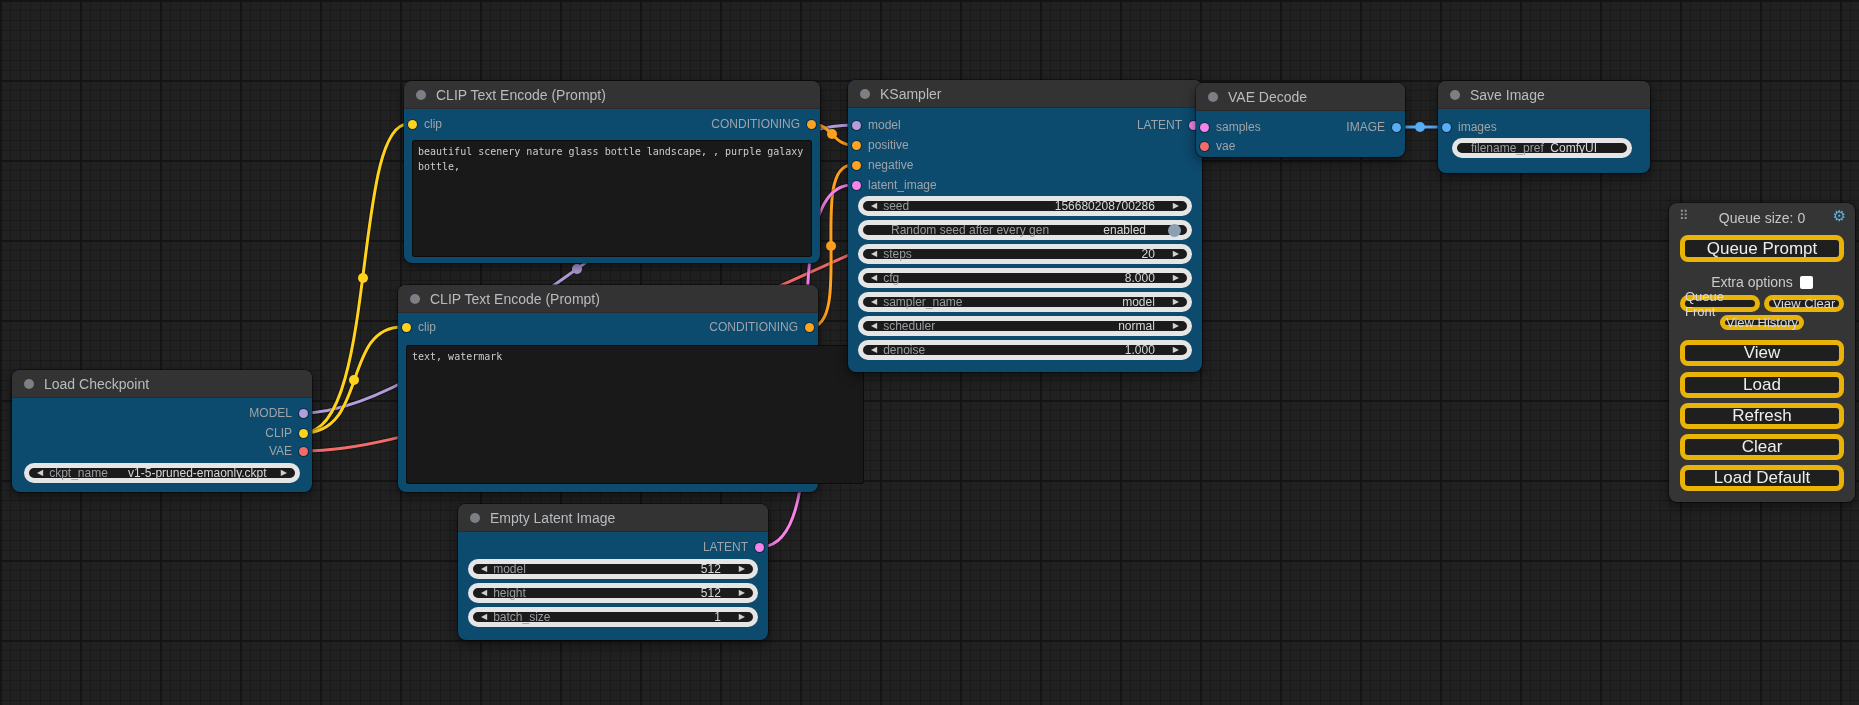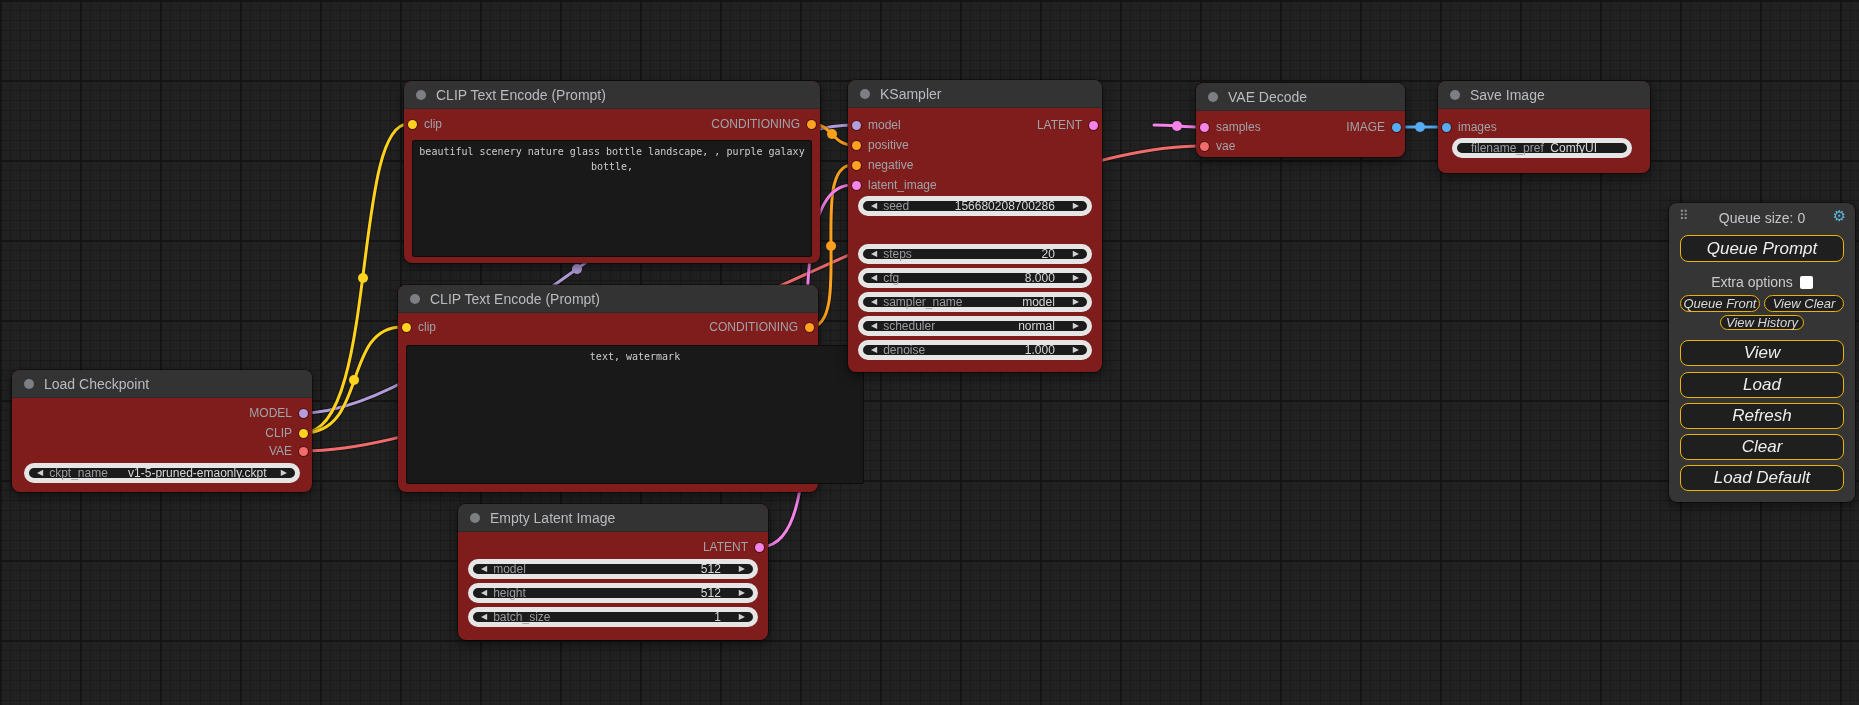--- a/index.html
+++ b/index.html
@@ -17,22 +17,22 @@
   svg.wires{position:absolute;left:0;top:0;z-index:1;}
   .wire{fill:none;stroke-width:3;stroke-linecap:round;}
   .wire-under{fill:none;stroke:#000;opacity:.3;stroke-width:5;stroke-linecap:round;}
   .st-model{stroke:var(--c-model);} .fl-model{fill:var(--c-model);}
   .st-clip{stroke:var(--c-clip);}   .fl-clip{fill:var(--c-clip);}
   .st-vae{stroke:var(--c-vae);}
   .st-conditioning{stroke:var(--c-conditioning);} .fl-conditioning{fill:var(--c-conditioning);}
   .st-latent{stroke:var(--c-latent);} .fl-latent{fill:var(--c-latent);}
   .st-image{stroke:var(--c-image);}   .fl-image{fill:var(--c-image);}
 
-  .node{position:absolute;background:#7f1d1d;border-radius:8px;z-index:2;
-    box-shadow:0 0 0 1px rgba(0,0,0,.4),0 4px 12px rgba(0,0,0,.5);text-align:center;}
+  .node{position:absolute;background:#0c4a6e;border-radius:8px;z-index:2;
+    box-shadow:0 0 0 1px rgba(0,0,0,.4),0 4px 12px rgba(0,0,0,.5);}
   .ntitle{height:28px;display:flex;align-items:center;gap:10px;padding:0 12px;
     color:#b8bbc0;font-size:14px;background:#333333;border-radius:8px 8px 0 0;
     border-bottom:1px solid #2a2a2a;box-sizing:border-box;}
   .cdot{width:10px;height:10px;border-radius:50%;background:#7c7f83;flex:none;}
   .port{position:absolute;display:flex;align-items:center;gap:7px;height:18px;
     font-size:12px;color:#9fa3a8;white-space:nowrap;}
   .port.in{left:4px;}
   .port.out{right:4px;}
   .pdot{width:9px;height:9px;border-radius:50%;flex:none;box-shadow:0 0 0 1px rgba(0,0,0,.35);}
   .bg-model{background:var(--c-model);} .bg-clip{background:var(--c-clip);}
@@ -52,33 +52,33 @@
   .ta{position:absolute;background:#191919;border-radius:3px;color:#cccccc;
     font-family:"DejaVu Sans Mono",monospace;font-size:10px;line-height:1.5;
     padding:4px 6px;white-space:pre-wrap;overflow:hidden;box-sizing:border-box;
     box-shadow:inset 0 0 0 1px rgba(0,0,0,.5);}
 
   
   #n-load{left:12px;top:370px;width:300px;height:122px;}
   #n-clip-pos{left:404px;top:81px;width:416px;height:182px;}
   #n-clip-neg{left:398px;top:285px;width:420px;height:207px;}
   #n-latent{left:458px;top:504px;width:310px;height:136px;}
-  #n-ksampler{left:848px;top:80px;width:254px;height:292px;}
+  #n-ksampler{left:848px;top:80px;width:354px;height:292px;}
   #n-vae{left:1196px;top:83px;width:209px;height:74px;}
   #n-save{left:1438px;top:81px;width:212px;height:92px;}
 
   
   .qpanel{position:absolute;left:1669px;top:203px;width:186px;height:299px;z-index:3;
     background:#353535;border-radius:8px;box-shadow:0 0 0 1px rgba(0,0,0,.4),0 4px 12px rgba(0,0,0,.5);}
   .qheader{position:absolute;top:7px;left:0;right:0;text-align:center;color:#c4c6c9;font-size:14px;}
   .qhandle{position:absolute;left:10px;top:6px;color:#979797;font-size:13px;line-height:1;}
   .qgear{position:absolute;right:9px;top:5px;color:#5db3dc;font-size:15px;line-height:1;}
-  .qbtn{position:absolute;left:11px;right:11px;background:#1f1f1f;border:1px solid #eab308;
+  .qbtn{position:absolute;left:11px;right:11px;background:#1f1f1f;border:5px solid #eab308;
     border-radius:8px;color:#ededed;display:flex;align-items:center;justify-content:center;
-    box-sizing:border-box;cursor:default;font-style:italic;}
+    box-sizing:border-box;cursor:default;}
   .qbig{height:26px;font-size:17px;}
   .qsmall{font-size:13px;height:17px;border-radius:9px;color:#d9d9d9;}
   .qextra{position:absolute;top:71px;left:0;right:0;display:flex;align-items:center;
     justify-content:center;color:#c8cacc;font-size:14px;gap:7px;}
   .qcheck{width:13px;height:13px;background:#ffffff;border-radius:2px;flex:none;}
 </style>
 </head>
 <body>
 
 <svg class="wires" width="1859" height="705">
@@ -221,20 +221,25 @@
   <div class="port out" style="top:36px">
     <span>LATENT</span>
     <span class="pdot bg-latent"></span>
   </div>
   <div class="widget" style="top:116px">
     <span class="arr">◀</span>
     <span class="wlabel">seed</span>
     <span class="wvalue">156680208700286</span>
     <span class="arr">▶</span>
   </div>
+  <div class="widget" style="top:140px">
+    <span class="wlabel indent">Random seed after every gen</span>
+    <span class="wvalue">enabled</span>
+    <span class="toggle"></span>
+  </div>
   <div class="widget" style="top:164px">
     <span class="arr">◀</span>
     <span class="wlabel">steps</span>
     <span class="wvalue">20</span>
     <span class="arr">▶</span>
   </div>
   <div class="widget" style="top:188px">
     <span class="arr">◀</span>
     <span class="wlabel">cfg</span>
     <span class="wvalue">8.000</span>

